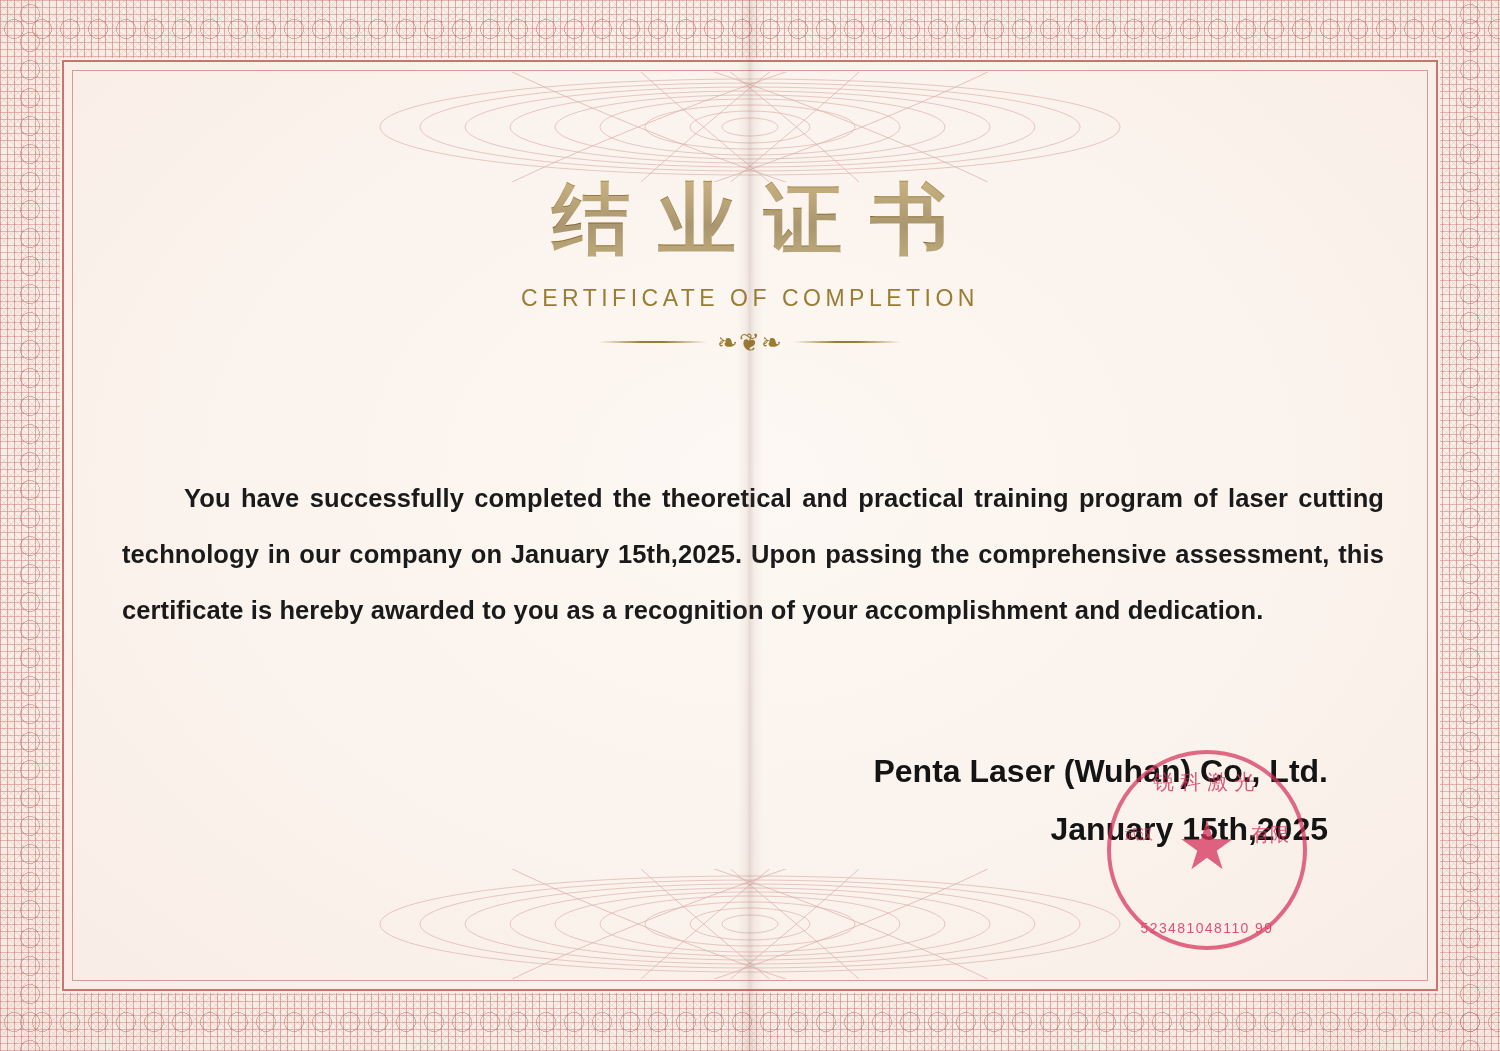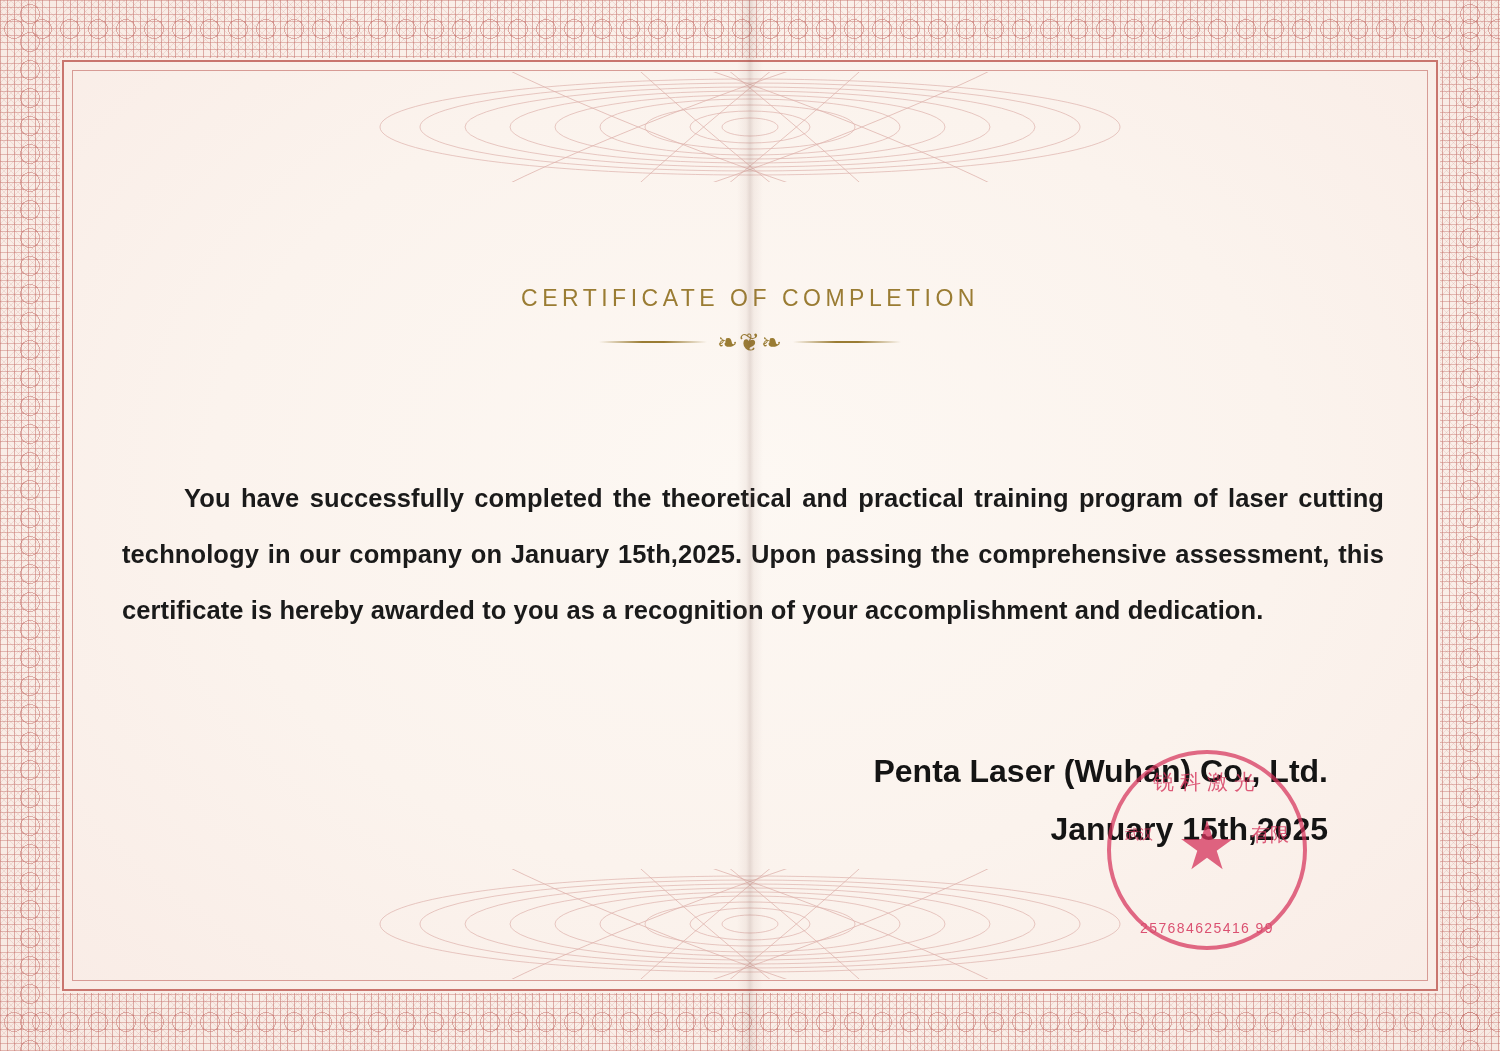--- a/index.html
+++ b/index.html
@@ -347,20 +347,21 @@
           <ellipse cx="380" cy="55" rx="330" ry="30"></ellipse>
         </g>
       <g transform="rotate(-40 380 55)">
           <ellipse cx="380" cy="55" rx="330" ry="30"></ellipse>
         </g>
     </g>
   </svg>
 
   <div class="content">
 
+    <div class="title-cn">结业证书</div>
 
     <div class="title-en">CERTIFICATE OF COMPLETION</div>
 
     <div class="divider">
       <span class="rule"></span>
       <span class="flourish">❧❦❧</span>
       <span class="rule"></span>
     </div>
 
 
@@ -370,19 +371,19 @@
       <div>Penta Laser (Wuhan) Co., Ltd.</div>
       <div>January 15th,2025</div>
     </div>
 
     <div class="seal">
       <div class="seal-ring"></div>
       <div class="seal-text-top">锐科激光</div>
       <div class="seal-text-side-l">武汉</div>
       <div class="seal-text-side-r">有限</div>
       <div class="seal-star"></div>
-      <div class="seal-number">257684625416 99</div>
+      <div class="seal-number">523481048110 99</div>
     </div>
 
   </div>
 
   <div class="crease"></div>
 </div>
 
 </body></html>

